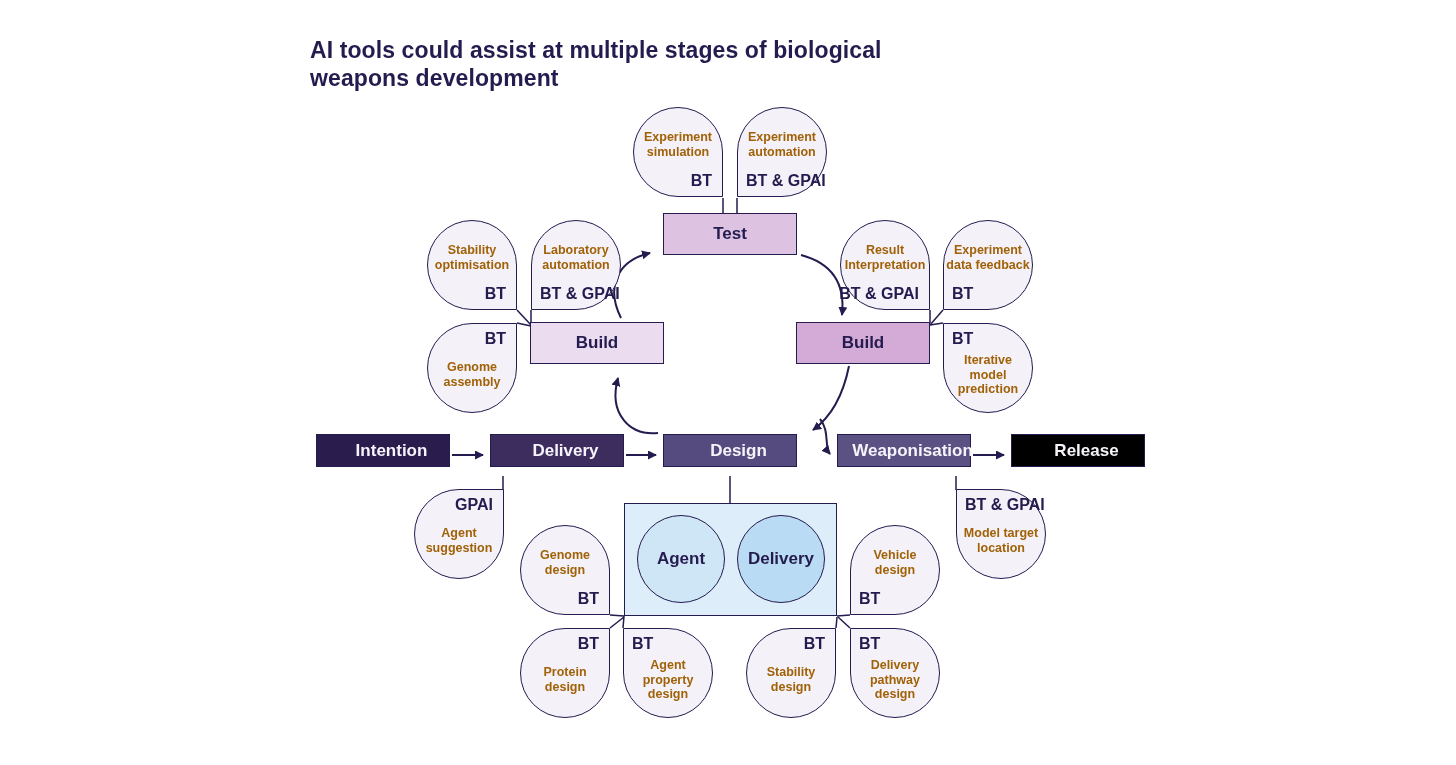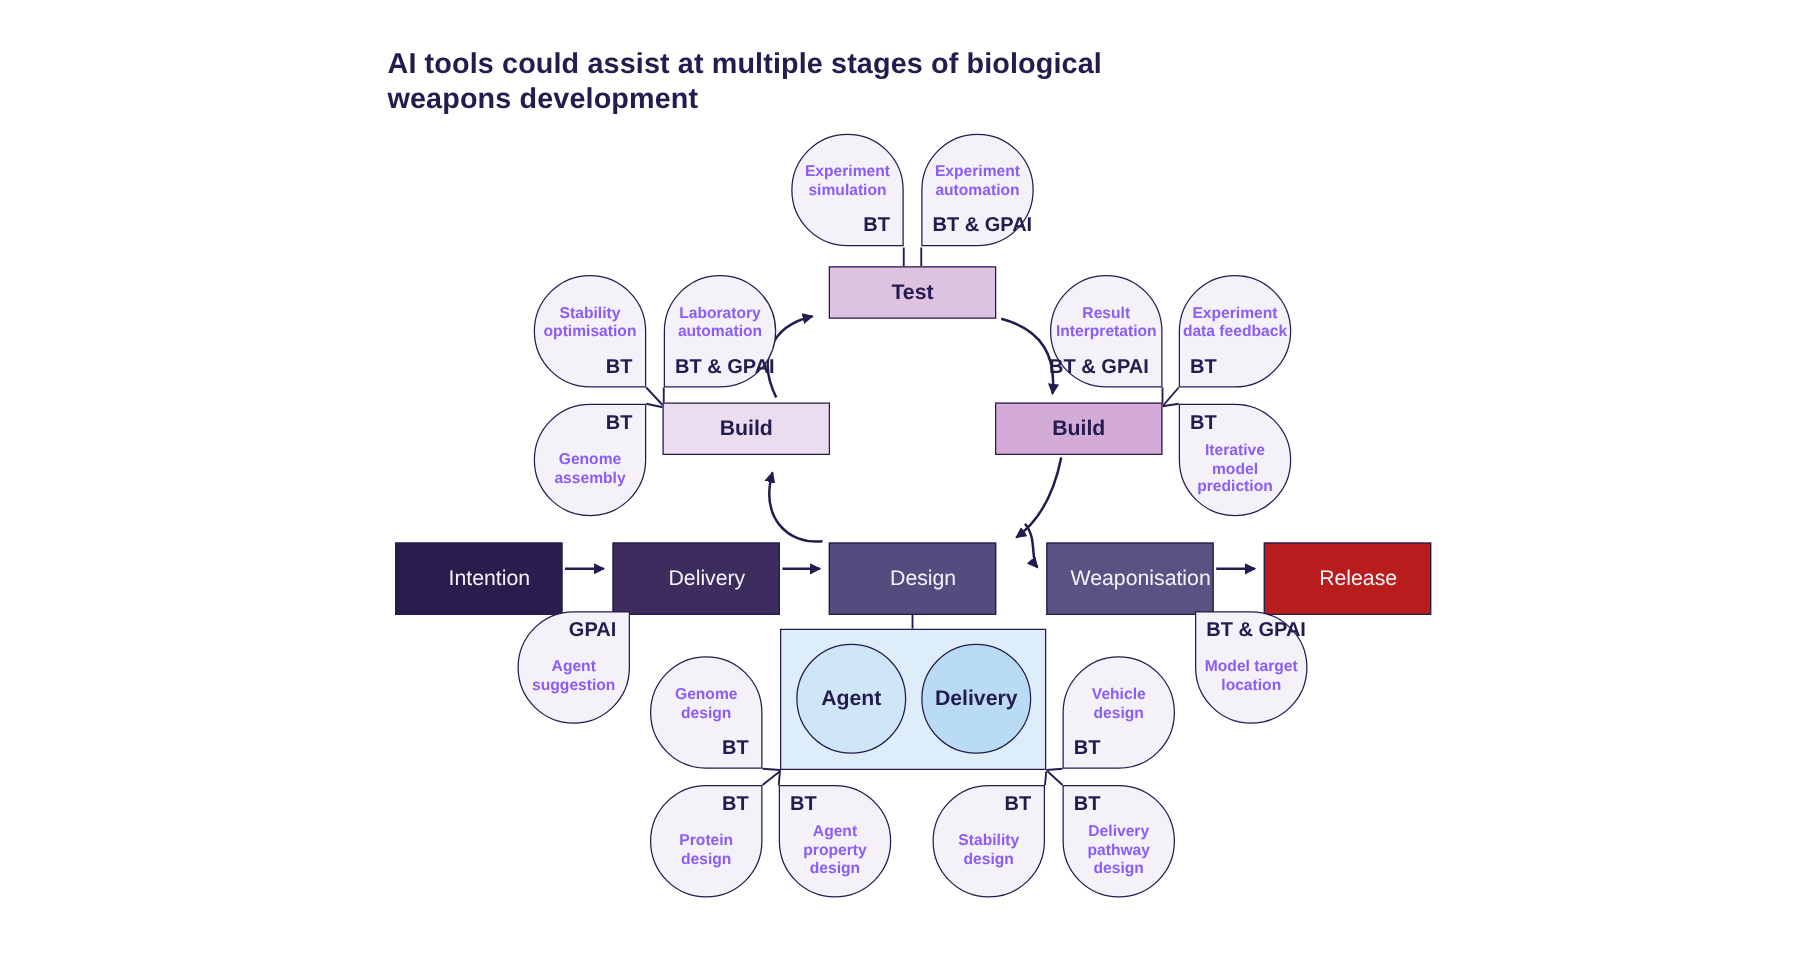--- a/index.html
+++ b/index.html
@@ -2,32 +2,32 @@
 <html><head>
 <meta charset="utf-8">
 <style>
   * { margin:0; padding:0; box-sizing:border-box; }
   body { background:#fff; font-family:"Liberation Sans", sans-serif; }
   .canvas { position:relative; width:1456px; height:765px; background:#ffffff; overflow:hidden; }
   .title { position:absolute; left:310px; top:36px; width:640px; font-size:23px; font-weight:700;
            color:#241b4e; line-height:1.23; white-space:pre-line; letter-spacing:0.1px; }
   svg.wires { position:absolute; left:0; top:0; pointer-events:none; }
 
-  .stage { position:absolute; width:134px; height:58px; display:flex; align-items:center; justify-content:center;
-           border:1.5px solid #241b4e; color:#f6f4fa; font-size:17px; font-weight:400;padding-left:17px; }
+  .stage { position:absolute; width:134px; height:33px; display:flex; align-items:center; justify-content:center;
+           border:1.5px solid #241b4e; color:#f6f4fa; font-size:17px; font-weight:700;padding-left:17px; }
   .cyclebox { position:absolute; width:134px; height:42px; display:flex; align-items:center; justify-content:center;
            border:1.5px solid #241b4e; color:#241b4e; font-size:17px; font-weight:700; }
 
   .bubble { position:absolute; width:90px; height:90px; border:1.5px solid #241b4e; background:#f4f1f9;
             display:flex; align-items:center; justify-content:center; text-align:center; }
   .corner-br { border-radius:50% 50% 0 50%; }
   .corner-bl { border-radius:50% 50% 50% 0; }
   .corner-tr { border-radius:50% 0 50% 50%; }
   .corner-tl { border-radius:0 50% 50% 50%; }
-  .bubble-label { font-size:12.5px; font-weight:700; color:#8b5cf6; line-height:1.18; white-space:pre-line; }
+  .bubble-label { font-size:12.5px; font-weight:700; color:#a16207; line-height:1.18; white-space:pre-line; }
   .corner-br .bubble-label, .corner-bl .bubble-label { padding-bottom:14px; }
   .corner-tr .bubble-label, .corner-tl .bubble-label { padding-top:14px; }
   .tag { position:absolute; font-size:16px; font-weight:700; color:#241b4e; white-space:nowrap; }
   .tag-br { right:10px; bottom:6px; }
   .tag-bl { left:8px;  bottom:6px; }
   .tag-tr { right:10px; top:6px; }
   .tag-tl { left:8px;  top:6px; }
 
   .panel { position:absolute; left:624px; top:503px; width:213px; height:113px;
            border:1.5px solid #241b4e; }
@@ -94,21 +94,21 @@
   </div>
   <div class="stage" style="left: 490px; top: 434px; background-color: rgb(61, 45, 95);">
     <span>Delivery</span>
   </div>
   <div class="stage" style="left: 663px; top: 434px; background-color: rgb(86, 75, 126);">
     <span>Design</span>
   </div>
   <div class="stage" style="left: 837px; top: 434px; background-color: rgb(92, 81, 131);">
     <span>Weaponisation</span>
   </div>
-  <div class="stage" style="left: 1011px; top: 434px; background-color: #b91c1c;">
+  <div class="stage" style="left: 1011px; top: 434px; background-color: #000000;">
     <span>Release</span>
   </div>
 
   <div class="panel" style="background-color: rgb(221, 238, 250);"></div>
   <div class="big-circle" style="left: 637px; top: 515px; background-color: rgb(207, 230, 247);">
     <span>Agent</span>
   </div>
   <div class="big-circle" style="left: 737px; top: 515px; background-color: rgb(185, 220, 244);">
     <span>Delivery</span>
   </div>

